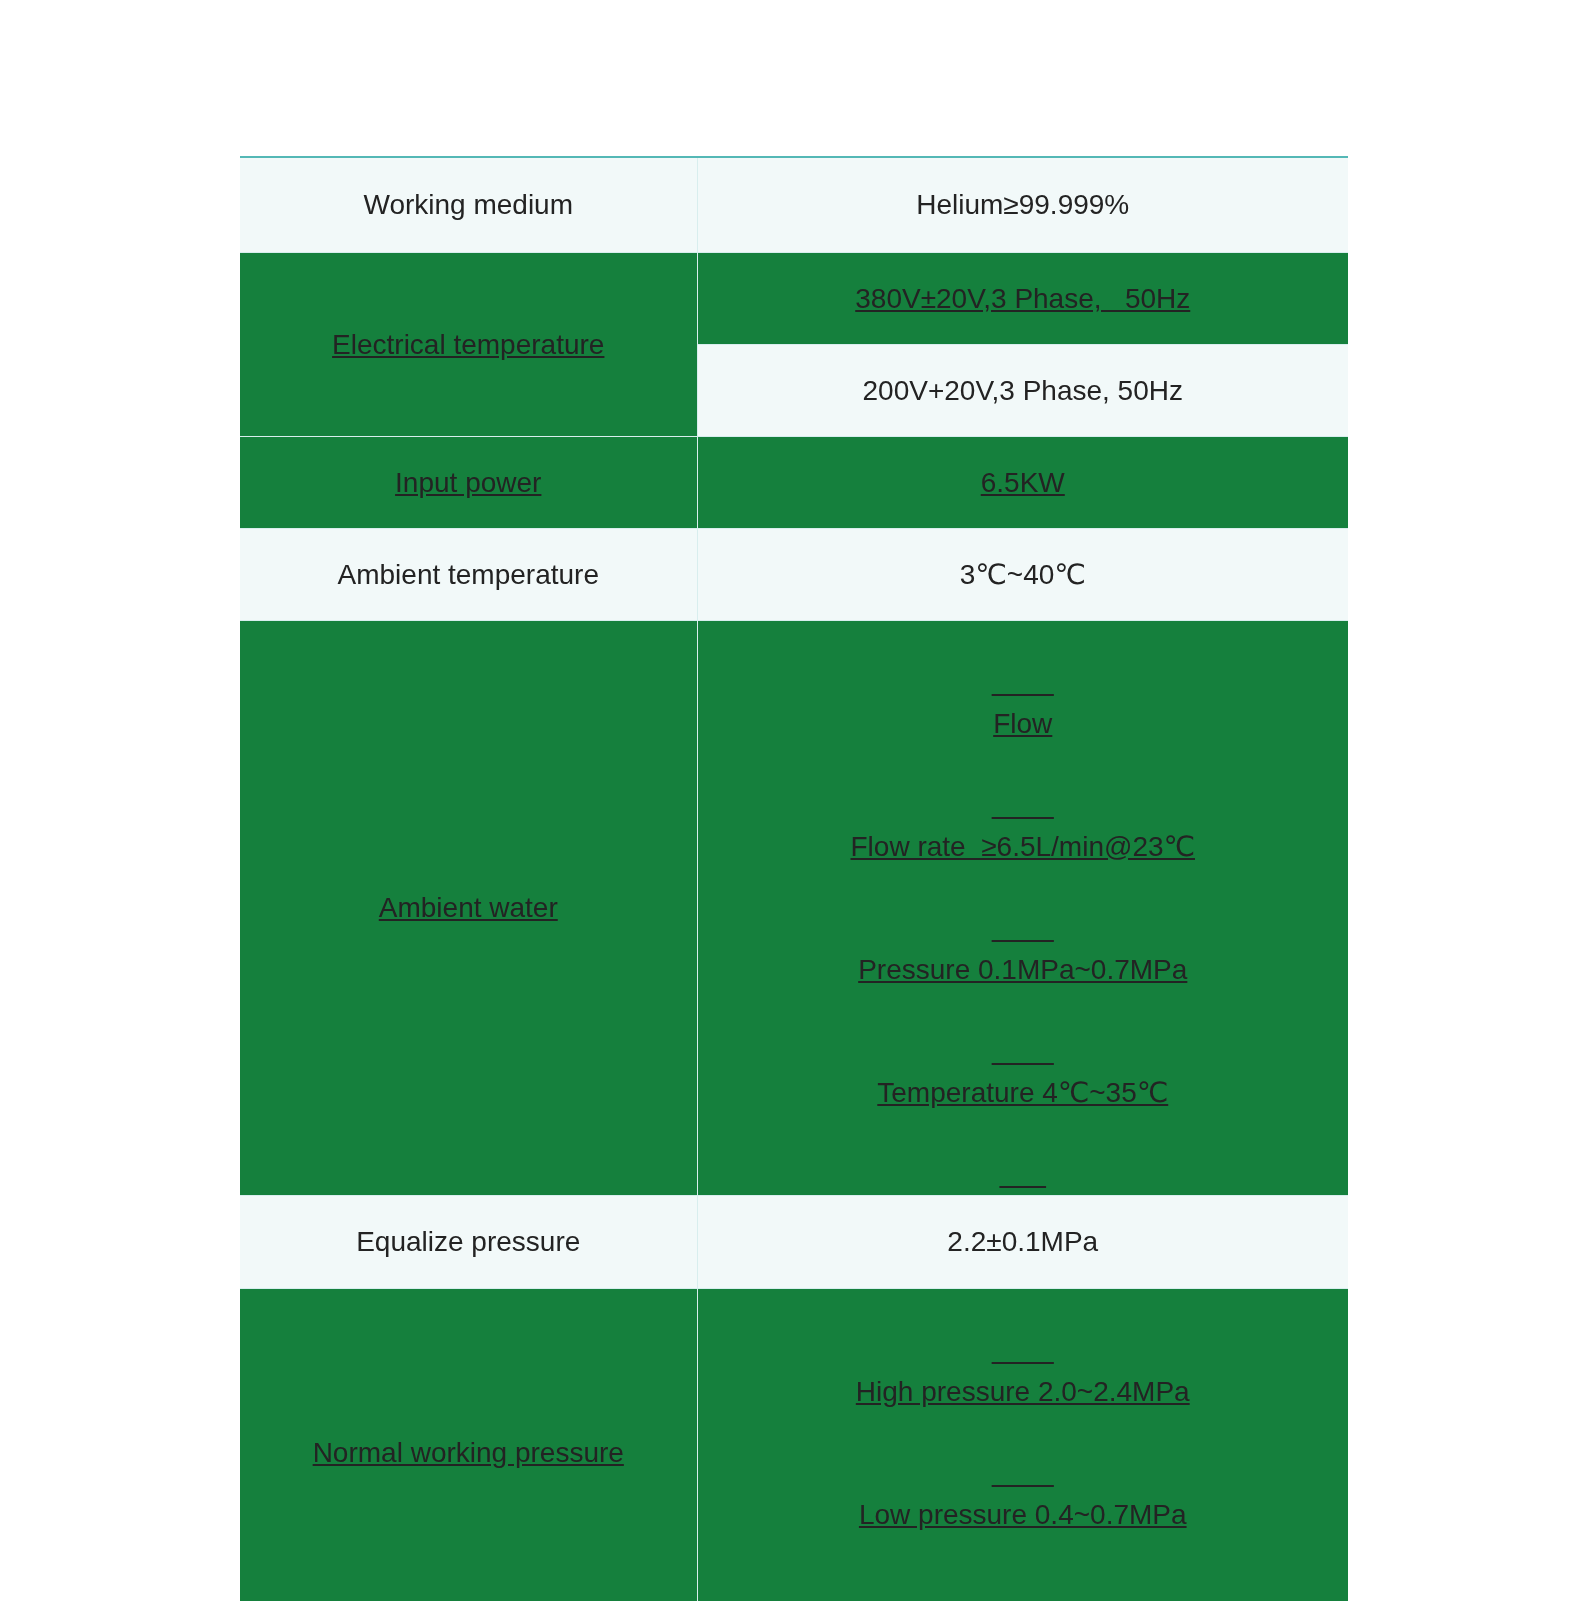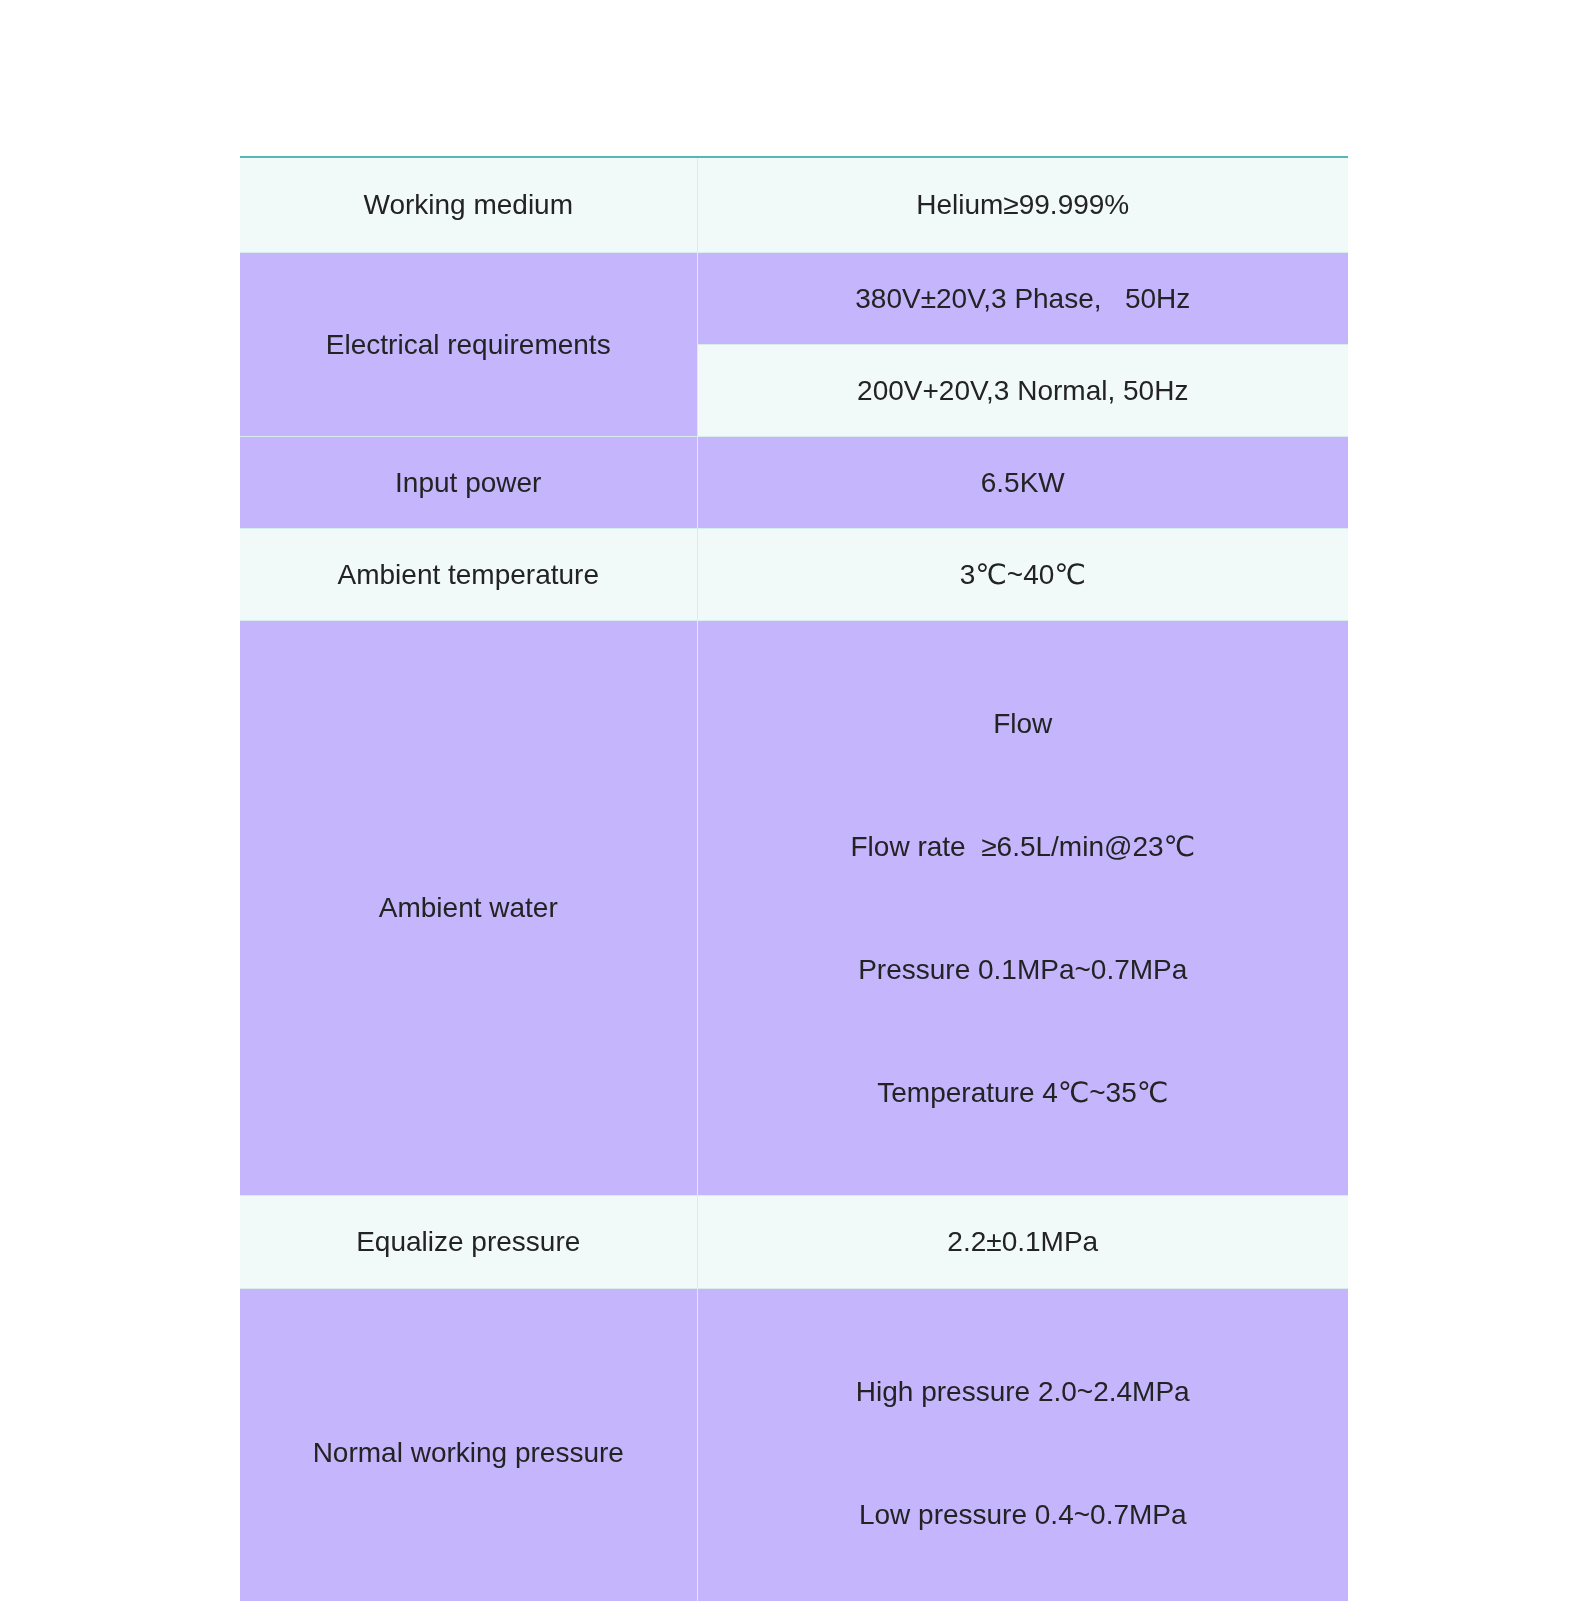--- a/index.html
+++ b/index.html
@@ -33,21 +33,21 @@
     text-align: center;
     vertical-align: middle;
     white-space: pre-wrap;
     line-height: 41px;
   }
   table.spec td:first-child { border-left: none; }
   table.spec td:last-child  { border-right: none; }
   table.spec tr:first-child > td { border-top: none; }
 
   tr.tint  td { background: #f2f9f9; }
-  tr.plain td { background: #c4b5fd; }
+  tr.plain td { background: #15803d; text-decoration: underline; }
   
   td.span-label { background: #ffffff; }
 
   .line { line-height: 41px; }
 
   
   tr.h-r1  { height: 95px; }
   tr.h-sub { height: 92px; }
   tr.h-std { height: 92px; }
   tr.h-eq  { height: 93px; }
@@ -64,25 +64,25 @@
       <col style="width:651px">
     </colgroup>
 
     <tbody>
         <tr class="tint h-r1">
       <td>Working medium</td>
       <td>Helium≥99.999%</td>
     </tr>
 
     <tr class="plain h-sub">
-      <td class="span-label" rowspan="2">Electrical requirements</td>
+      <td class="span-label" rowspan="2">Electrical temperature</td>
       <td>380V±20V,3 Phase,   50Hz</td>
     </tr>
     <tr class="tint h-sub">
-      <td>200V+20V,3 Normal, 50Hz</td>
+      <td>200V+20V,3 Phase, 50Hz</td>
     </tr>
 
     <tr class="plain h-std">
       <td>Input power</td>
       <td>6.5KW</td>
     </tr>
 
     <tr class="tint h-std">
       <td>Ambient temperature</td>
       <td>3℃~40℃</td>

